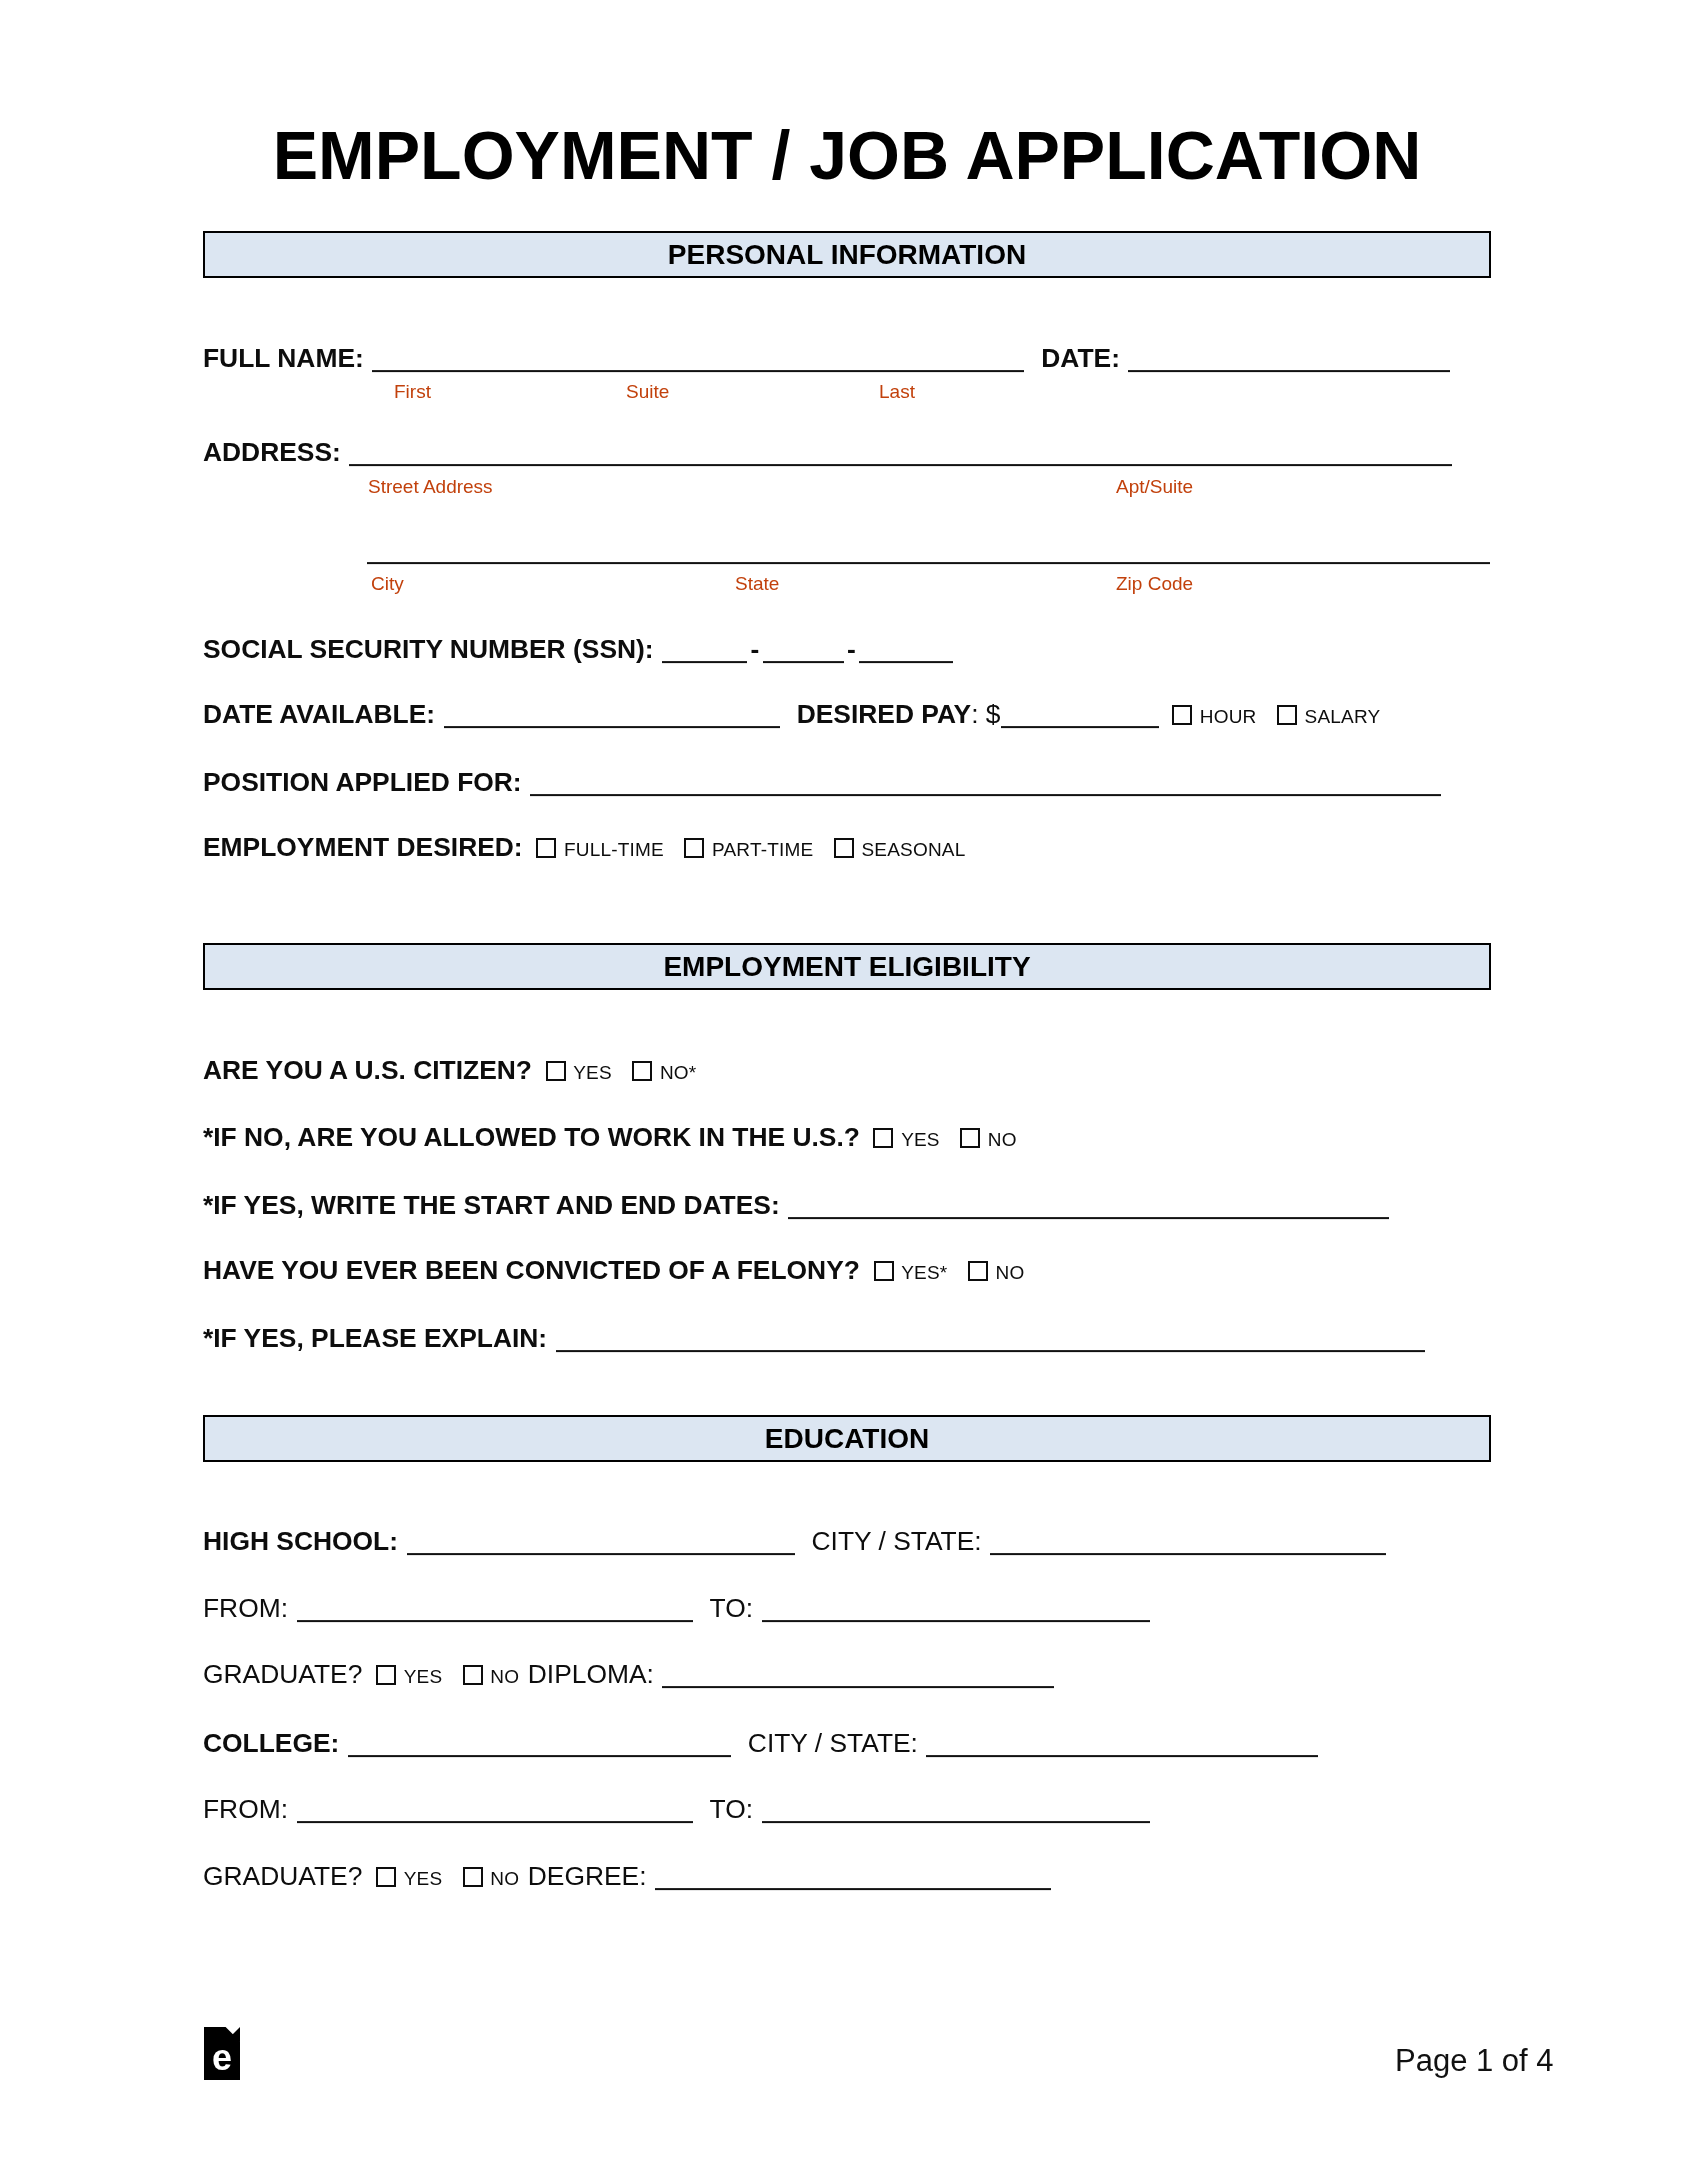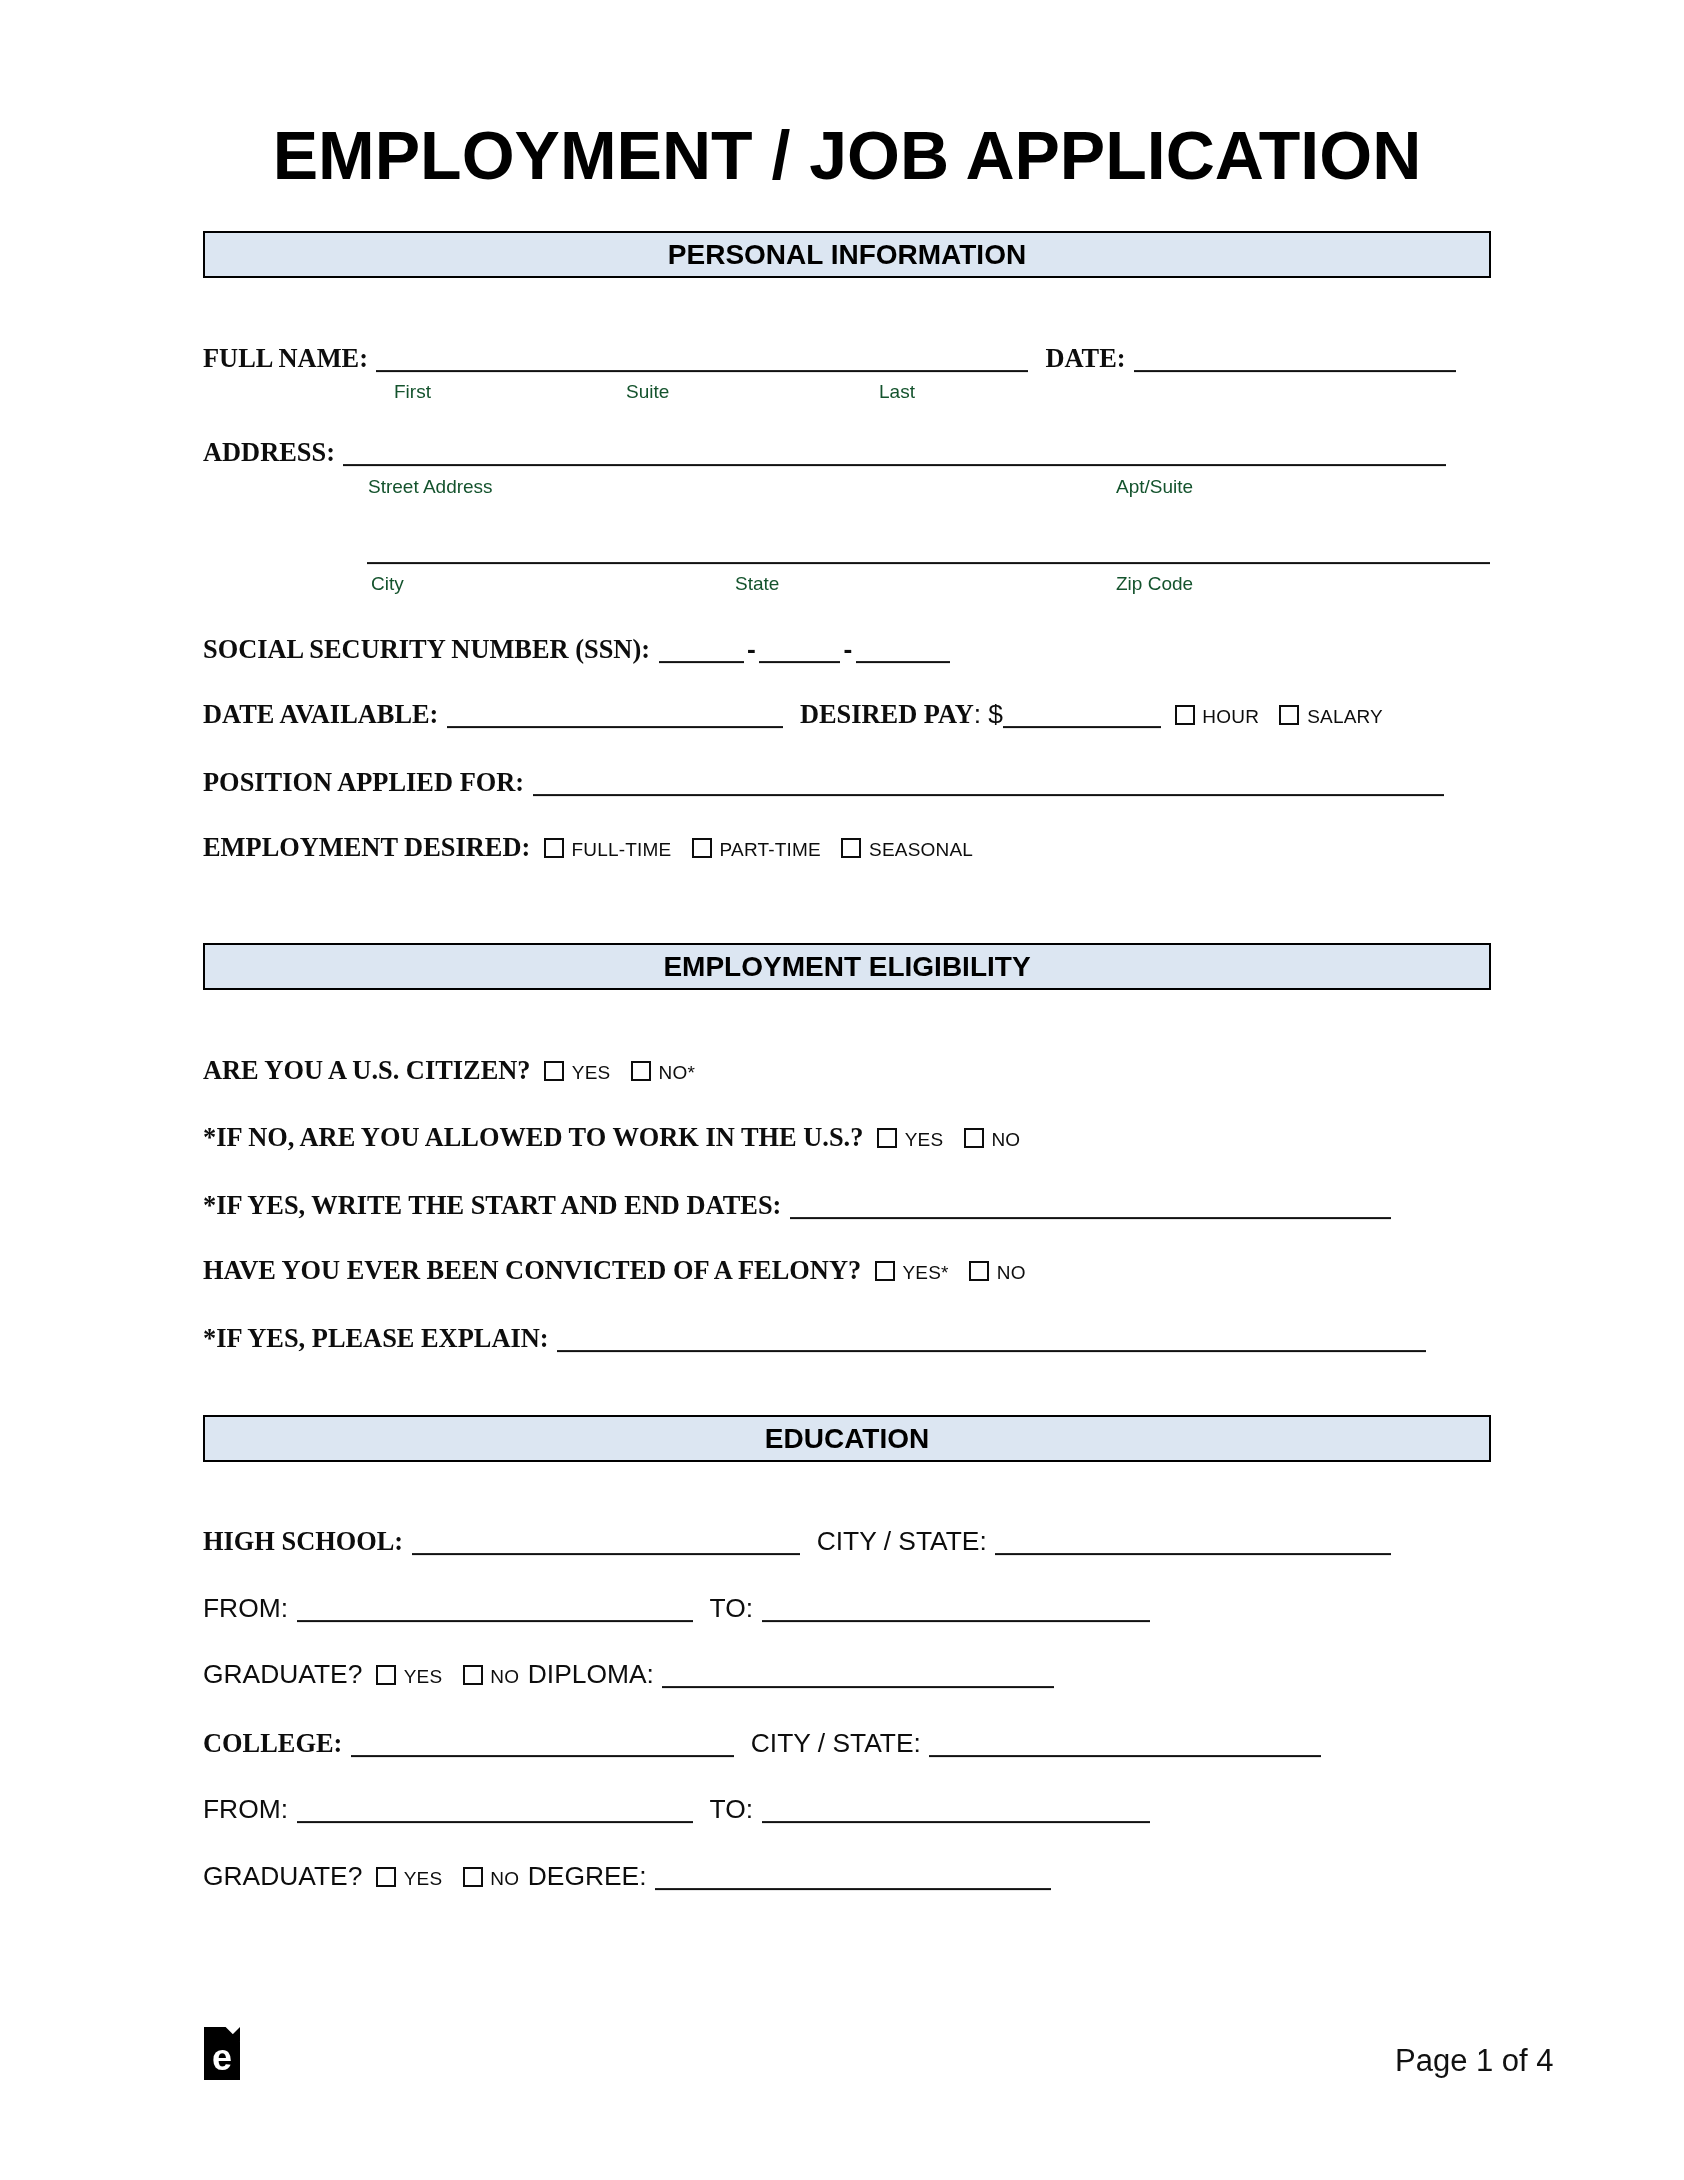--- a/index.html
+++ b/index.html
@@ -21,34 +21,34 @@
   .section-bar.elig{margin-top:77px;}
   .section-bar.edu{margin-top:61px;}
   .row{margin-top:34px;font-size:26.4px;line-height:31.5px;white-space:nowrap;}
   .row.first{margin-top:65px;}
   .row.first-elig{margin-top:65px;}
   .row.first-edu{margin-top:64px;}
   .row.addr2{margin-top:37px;}
   .row.email{margin-top:24px;}
   .row.ssn{margin-top:39px;}
   .row.edu-row{margin-top:35px;}
-  .b{font-weight:bold;font-family:Liberation Serif, serif;}
+  .b{font-weight:bold;}
   .blank{
     display:inline-block;height:0;border-bottom:2.6px solid #111;
     transform:translateY(5.1px);
   }
   .ml10{margin-left:8.5px;} .mr20{margin-right:17px;}
   .w765{width:652px;} .w380{width:322px;} .w1295{width:1103px;}
   .w1318{width:1123px;} .w745{width:635px;} .w465{width:396px;}
   .w100{width:85px;} .w95{width:81px;} .w110{width:94px;}
   .w395{width:336px;} .w185{width:158px;} .w1070{width:911px;}
   .w705{width:601px;} .w1020{width:869px;} .w455{width:388px;}
   .w460{width:392px;} .w450{width:383px;}
   .indent{margin-left:164px;}
-  .subrow{position:relative;height:22px;margin-top:6.8px;font-size:19px;line-height:22px;color:#14532d;}
+  .subrow{position:relative;height:22px;margin-top:6.8px;font-size:19px;line-height:22px;color:#c2410c;}
   .subrow span{position:absolute;top:0;}
   .sl-first{left:191px;} .sl-middle{left:423px;} .sl-last{left:676px;}
   .sl-street{left:165px;} .sl-apt{left:913px;}
   .sl-city{left:168px;} .sl-state{left:532px;} .sl-zip{left:913px;}
   .opt{margin-left:20.4px;font-size:19px;}
   .opt.tight{margin-left:13.6px;}
   .cb{
     display:inline-block;width:16px;height:16px;border:2.1px solid #0d0d0d;
     background:#fff;vertical-align:-1.7px;margin-right:7.7px;
   }

